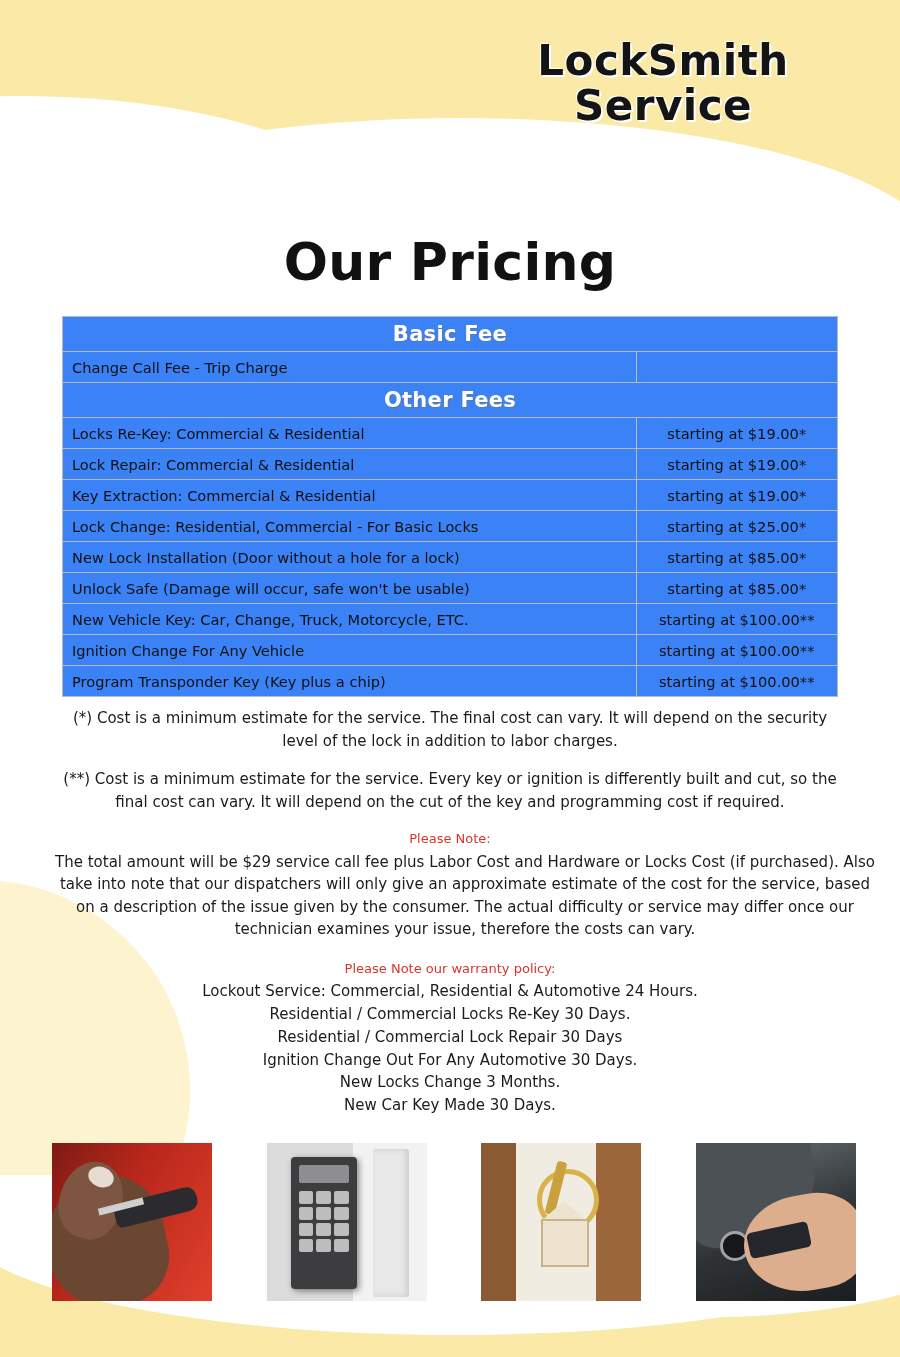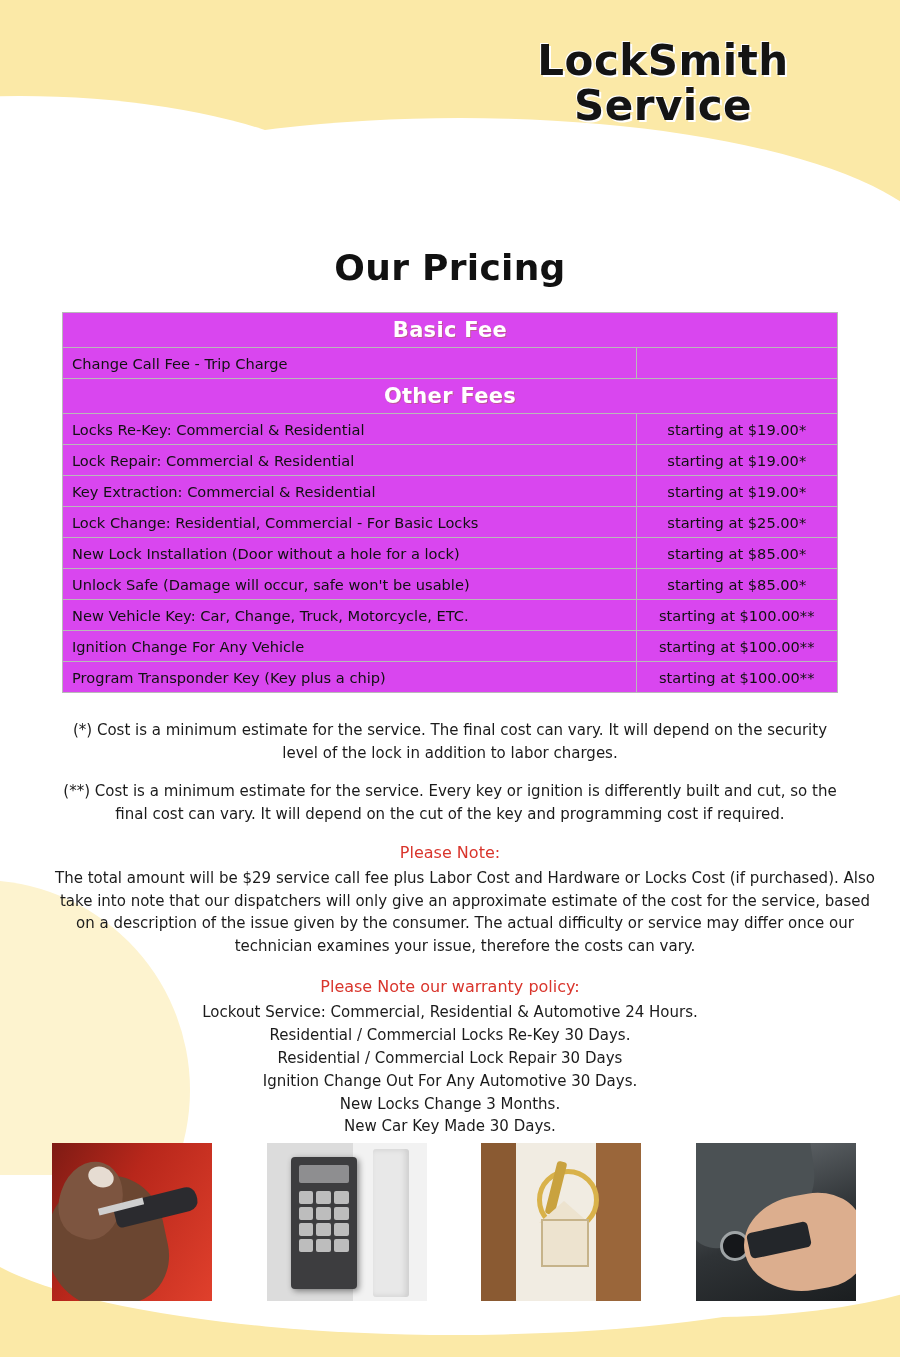--- a/index.html
+++ b/index.html
@@ -105,71 +105,71 @@
     font-weight: bold;
     font-size: 42px;
     color: #141414;
     letter-spacing: 0.5px;
     text-shadow: 2px 2px 0 #ffffff, -1px -1px 0 #ffffff;
   }
 
   
   .page-title {
     text-align: center;
-    font-size: 36px;
+    font-size: 52px;
     font-weight: bold;
     color: #111;
-    margin: 15px;
+    margin: 0;
     padding-top: 232px;
     letter-spacing: 0.3px;
   }
 
   
   .table-wrap {
     margin: 24px auto 0 auto;
     width: 776px;
   }
   table.pricing {
     width: 100%;
     border-collapse: collapse;
     font-size: 14.6px;
   }
   table.pricing td {
     border: 1px solid #b9b9b9;
     padding: 5px 9px;
-    background: #d946ef;
+    background: #3b82f6;
     height: 20px;
   }
   .section-row td {
     background: #fec925;
     border: 1px solid #fec925;
     text-align: center;
     font-weight: bold;
     font-size: 21px;
     color: #ffffff;
     letter-spacing: 0.3px;
     text-shadow: 1px 1px 0 rgba(150,110,0,0.35);
     padding: 4px 0 6px 0;
   }
   td.desc { width: 74%; }
   td.price { width: 26%; text-align: center; }
 
   
   .notes {
     width: 790px;
-    margin: 26px auto 0 auto;
+    margin: 10px auto 0 auto;
     text-align: center;
     font-size: 15px;
     line-height: 1.5;
     color: #1b1b1b;
   }
   .note-block { margin-bottom: 16px; }
   .note-heading {
     color: #d9352c;
-    font-size: 16px;
+    font-size: 13px;
     margin-bottom: 2px;
   }
   .note-body-wide {
     width: 820px;
     margin: 0 auto;
   }
   .warranty {
     margin-top: 18px;
     line-height: 1.52;
   }

